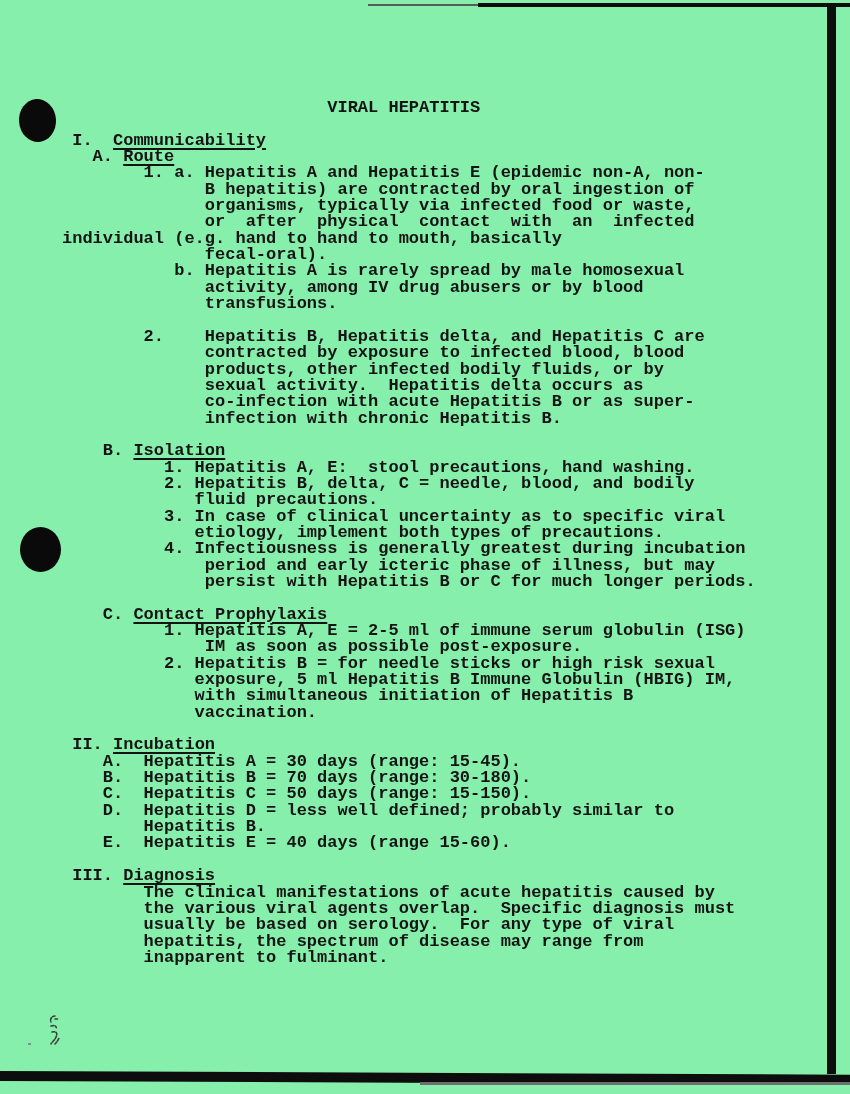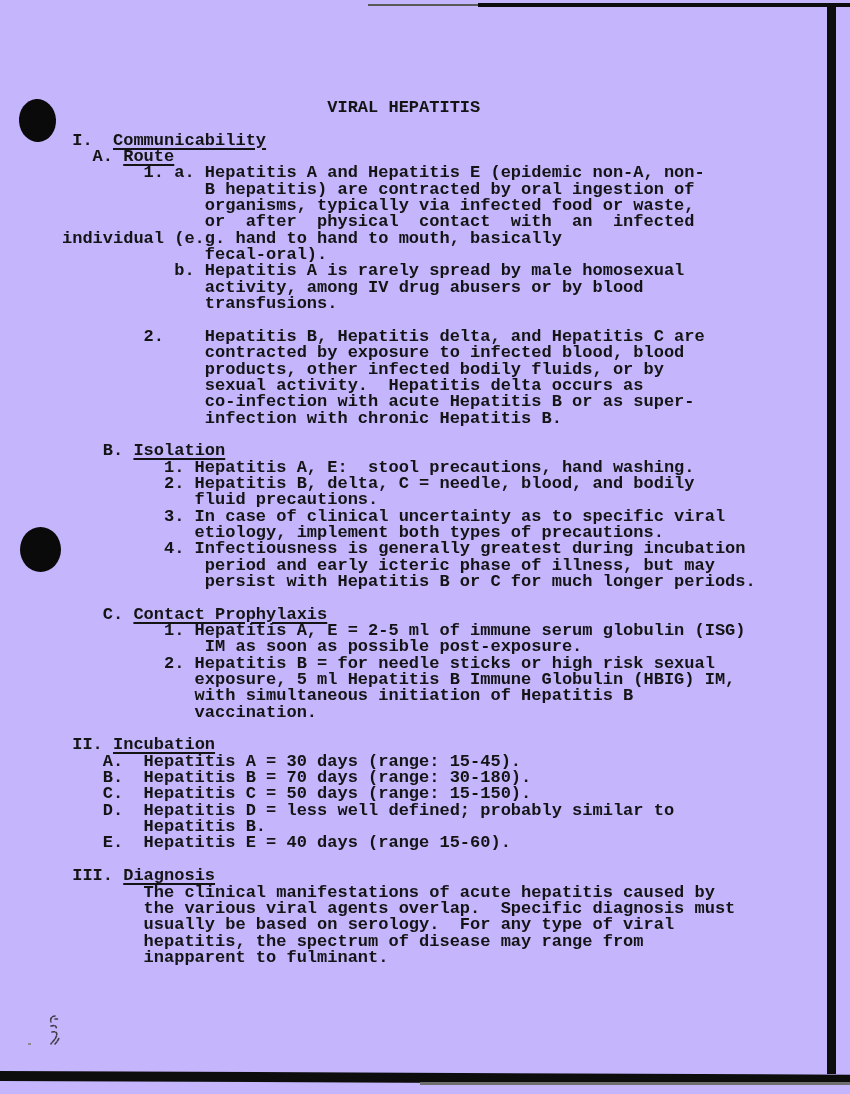--- a/index.html
+++ b/index.html
@@ -1,18 +1,18 @@
 <!DOCTYPE html>
 <html><head>
 <meta charset="utf-8">
 <style>
   html,body{margin:0;padding:0;background:#ffffff;}
   body{width:850px;height:1094px;position:relative;overflow:hidden;
        font-family:"Liberation Mono","DejaVu Sans Mono",monospace;}
-  .page{position:absolute;inset:0;background:#c4b5fd;}
+  .page{position:absolute;inset:0;background:#86efac;}
 
   
   #document-text{
     position:absolute;left:62px;top:100px;
     font-size:17px;line-height:16.35px;font-weight:600;
     color:#141414;white-space:pre;letter-spacing:0;
   }
   .line{height:16.35px;}
   .u{text-decoration:underline;text-underline-offset:2.5px;text-decoration-thickness:1.5px;}
 

